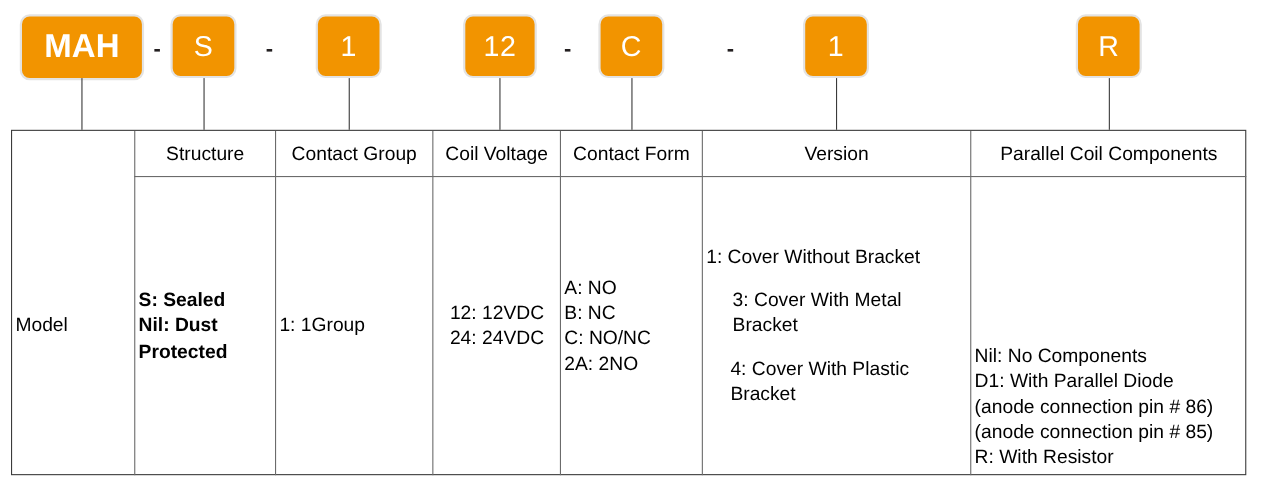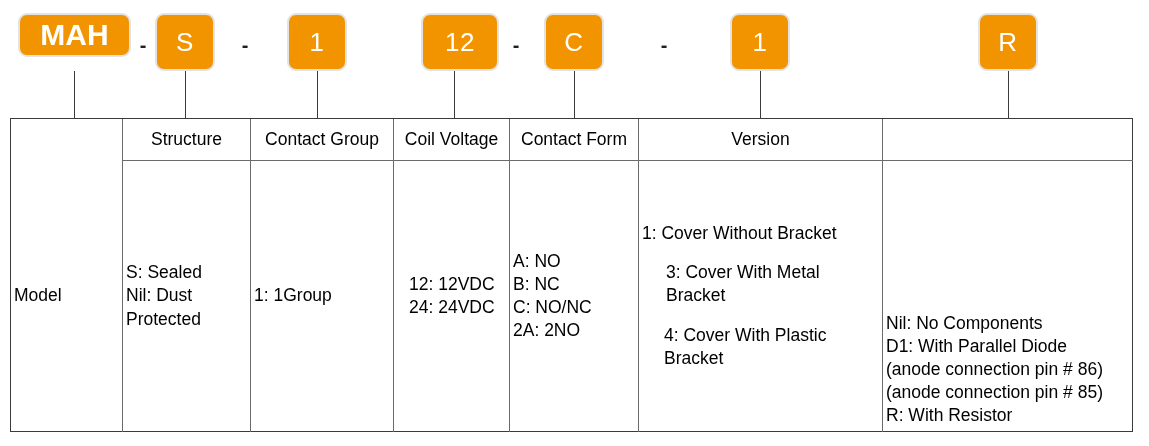--- a/index.html
+++ b/index.html
@@ -92,37 +92,37 @@
   .body-cell .stack{display:block;width:100%;}
   .body-cell .ln{display:block;white-space:nowrap;}
   .body-cell .ln.wrap{white-space:normal;}
   .body-cell .spacer{display:block;height:16px;}
 </style>
 </head>
 <body>
 
 <div id="stage">
 
-  <div class="code-box bold" style="left: 18px; top: 13px; width: 113px; height: 44px; --accent: #F29400; border-color: rgb(227, 227, 227);">
+  <div class="code-box bold" style="left: 18px; top: 13px; width: 113px; height: 60px; --accent: #F29400; border-color: rgb(227, 227, 227);">
     <span class="txt">MAH</span>
   </div>
 
   <div class="dash" style="left:136px;top:35px;width:14px;">-</div>
 
   <div class="code-box" style="left: 155px; top: 13px; width: 60px; height: 58px; --accent: #F29400; border-color: rgb(227, 227, 227);">
     <span class="txt">S</span>
   </div>
 
   <div class="dash" style="left:238px;top:35px;width:14px;">-</div>
 
   <div class="code-box" style="left: 287px; top: 13px; width: 60px; height: 58px; --accent: #F29400; border-color: rgb(227, 227, 227);">
     <span class="txt">1</span>
   </div>
 
-  <div class="code-box" style="left: 421px; top: 13px; width: 78px; height: 58px; --accent: #F29400; border-color: rgb(227, 227, 227);">
+  <div class="code-box" style="left: 421px; top: 13px; width: 67px; height: 58px; --accent: #F29400; border-color: rgb(227, 227, 227);">
     <span class="txt">12</span>
   </div>
 
   <div class="dash" style="left:509px;top:35px;width:14px;">-</div>
 
   <div class="code-box" style="left: 544px; top: 13px; width: 60px; height: 58px; --accent: #F29400; border-color: rgb(227, 227, 227);">
     <span class="txt">C</span>
   </div>
 
   <div class="dash" style="left:657px;top:35px;width:14px;">-</div>
@@ -166,28 +166,31 @@
   </div>
   <div class="hdr-cell" style="left:394px;top:119px;width:115px;height:41px;align-items:center;">
     <span>Coil Voltage</span>
   </div>
   <div class="hdr-cell" style="left:510px;top:119px;width:128px;height:41px;">
     <span>Contact Form</span>
   </div>
   <div class="hdr-cell" style="left:639px;top:119px;width:243px;height:41px;">
     <span>Version</span>
   </div>
+  <div class="hdr-cell" style="left:883px;top:119px;width:250px;height:41px;">
+    <span>Parallel Coil Components</span>
+  </div>
 
   <div class="body-cell" style="left:11px;top:161px;width:111px;height:270px;">
     <span class="stack">
       <span class="ln">Model</span>
     </span>
   </div>
 
-  <div class="body-cell" style="left:123px;top:161px;width:127px;height:270px;">
+  <div class="body-cell" style="left:123px;top:161px;width:127px;height:270px;font-weight:bold;">
     <span class="stack">
       <span class="ln">S: Sealed</span>
       <span class="ln">Nil: Dust</span>
       <span class="ln">Protected</span>
     </span>
   </div>
 
   <div class="body-cell" style="left:251px;top:161px;width:142px;height:270px;">
     <span class="stack">
       <span class="ln">1: 1Group</span>

